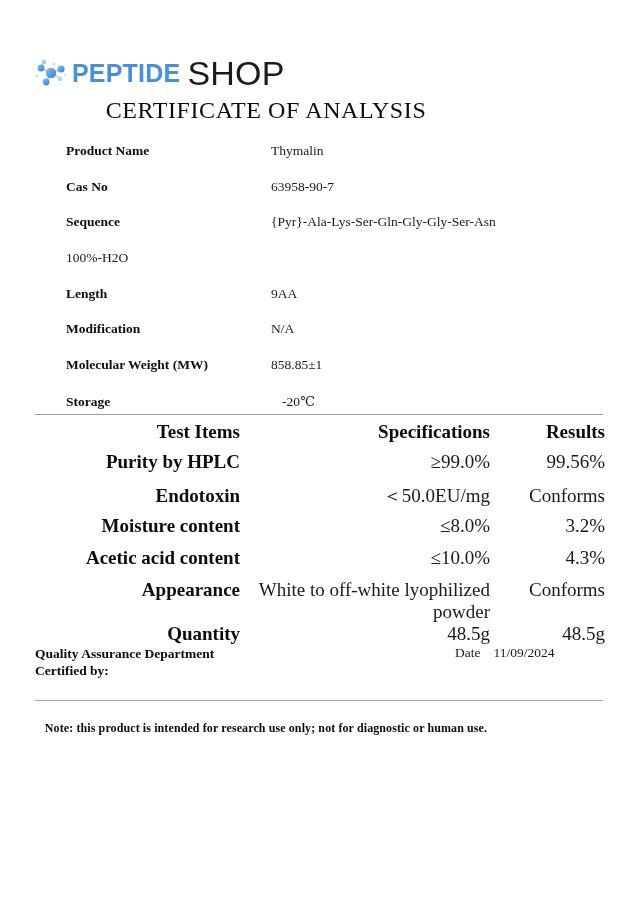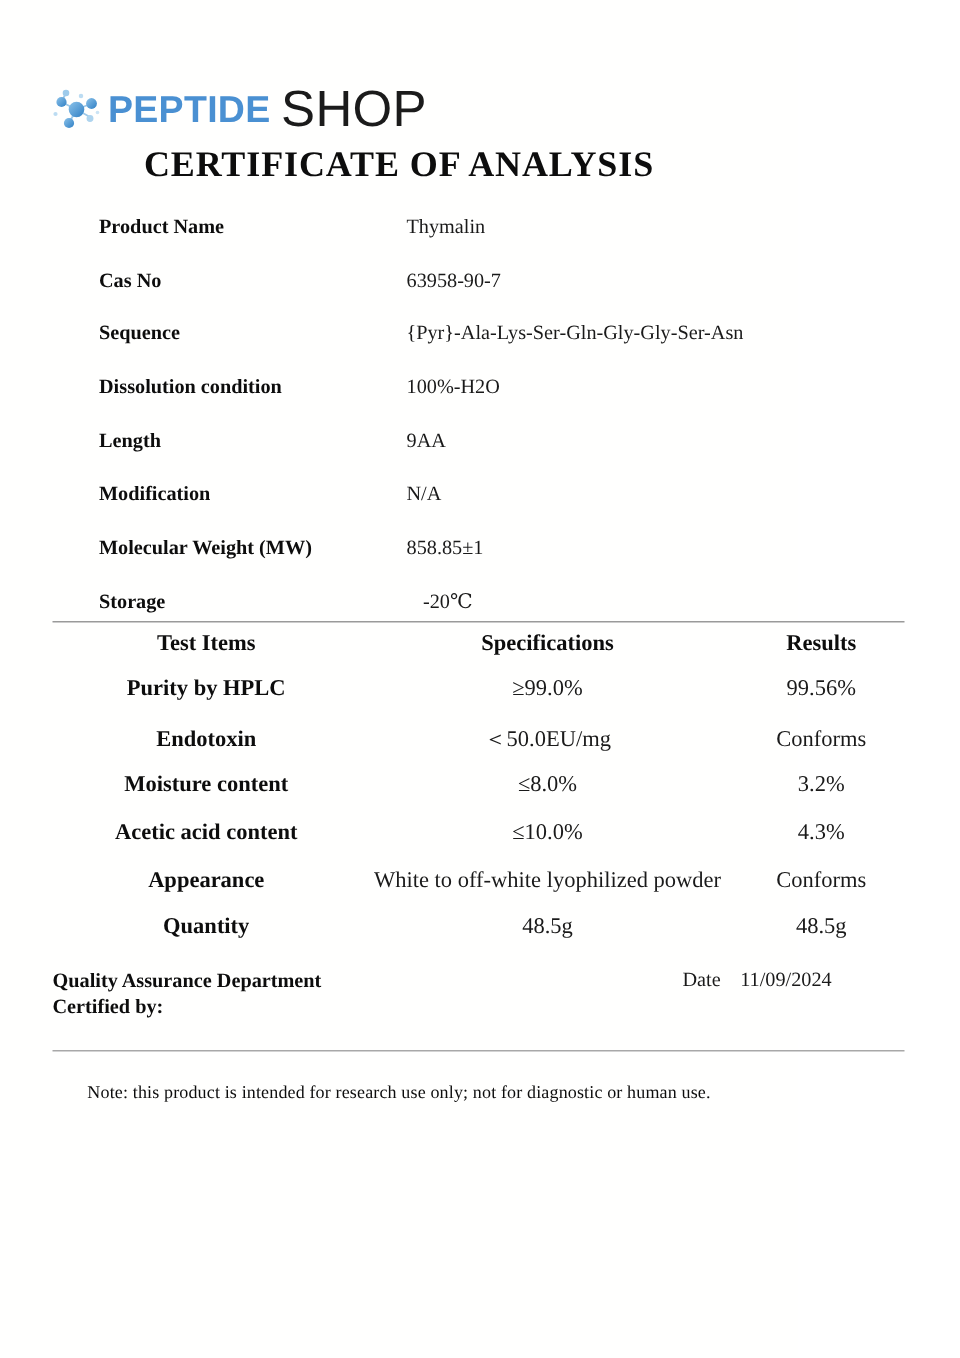--- a/index.html
+++ b/index.html
@@ -57,21 +57,21 @@
   }
 
   
   .doc-title {
     position: absolute;
     left: 0;
     right: 0;
     top: 97px;
     text-align: center;
     font-size: 24px;
-    font-weight: bold;
+    font-weight: normal;
     letter-spacing: 0.6px;
     color: #0d0d0d;
   }
 
   
   .info-list {
     position: absolute;
     left: 35px;
     top: 143px;
     width: 570px;
@@ -110,25 +110,25 @@
   
   .test-table {
     position: absolute;
     left: 35px;
     top: 421px;
     width: 570px;
     border-collapse: collapse;
   }
   .test-table th,
   .test-table td {
-    text-align: center;
+    text-align: right;
     padding: 0;
     vertical-align: baseline;
     height: 31.9px;
-    font-size: 15px;
+    font-size: 19px;
     font-family: Liberation Serif, serif;
   }
   .test-table th {
     font-weight: bold;
     color: #0d0d0d;
     height: 30px;
   }
   .col-item   { width: 205px; }
   .col-spec   { width: 250px; }
   .col-result { width: 115px; }
@@ -163,21 +163,21 @@
   .date-value { margin-left: 13px; font-weight: normal; }
 
   
   .footer-note {
     position: absolute;
     left: 0;
     right: 0;
     top: 721px;
     text-align: center;
     font-size: 12px;
-    font-weight: normal;
+    font-weight: bold;
     color: #0d0d0d;
     letter-spacing: 0.1px;
   }
 </style>
 </head>
 <body>
 
 <div class="page">
 
   <div class="logo-row">
@@ -222,21 +222,20 @@
       <span class="info-label">Cas No</span>
       <span class="info-value">63958-90-7</span>
     </div>
 
     <div class="info-row">
       <span class="info-label">Sequence</span>
       <span class="info-value">{Pyr}-Ala-Lys-Ser-Gln-Gly-Gly-Ser-Asn</span>
     </div>
 
     <div class="info-row">
-      <span class="info-label">Dissolution condition</span>
       <span class="info-value">100%-H2O</span>
     </div>
 
     <div class="info-row">
       <span class="info-label">Length</span>
       <span class="info-value">9AA</span>
     </div>
 
     <div class="info-row">
       <span class="info-label">Modification</span>

